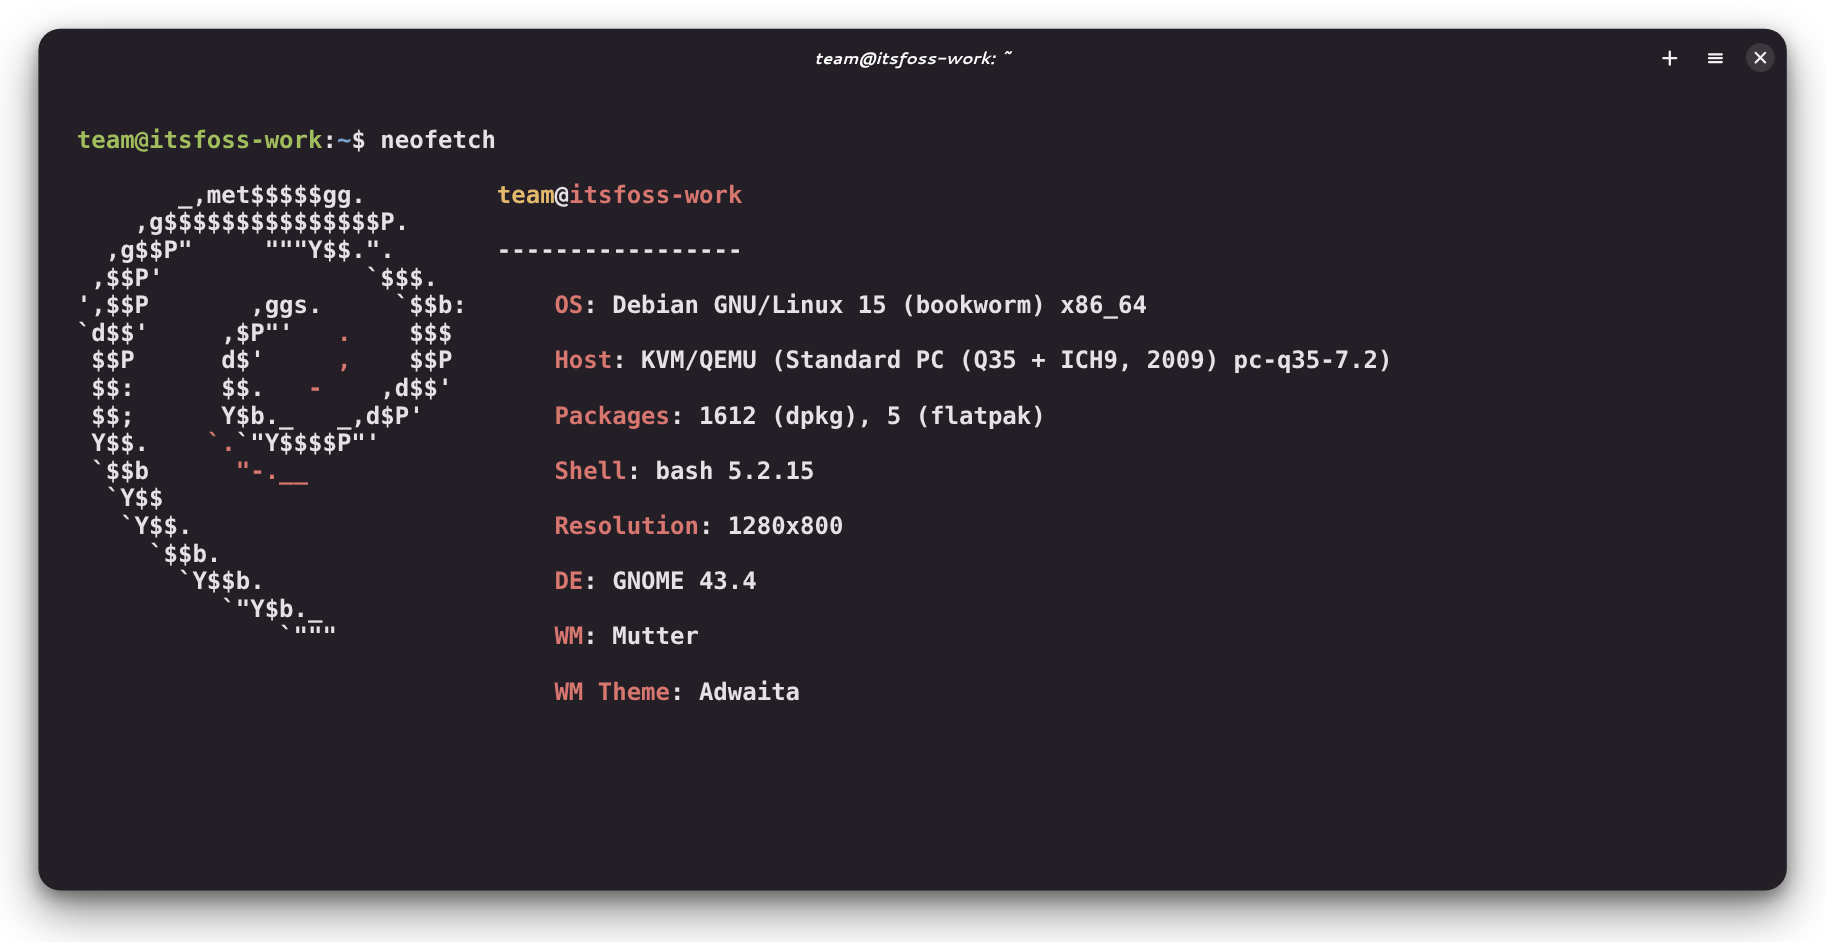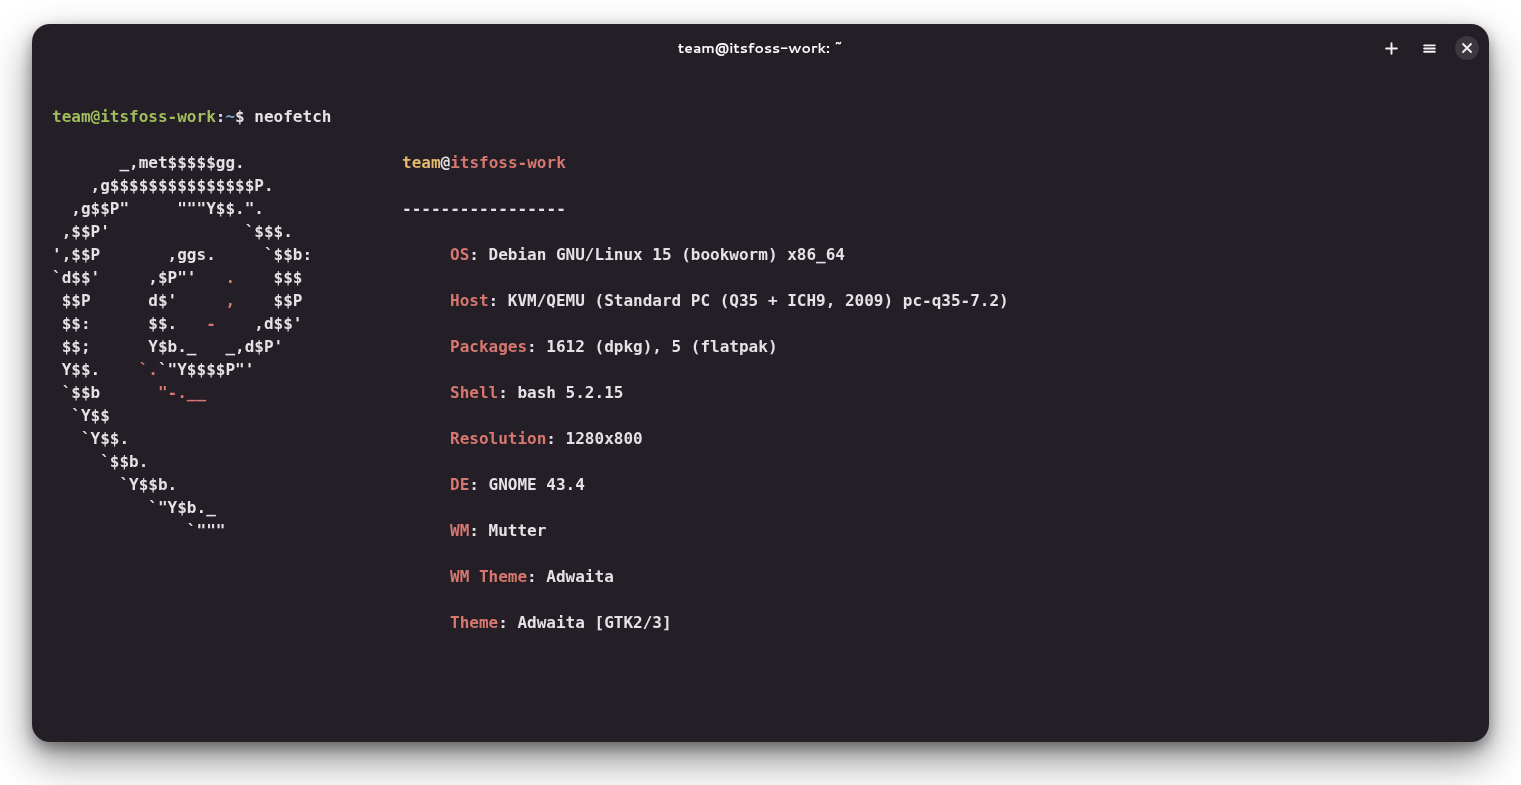--- a/index.html
+++ b/index.html
@@ -23,20 +23,21 @@
     flex-direction: column;
     overflow: hidden;
   }
   .titlebar {
     height: 48px;
     display: flex;
     align-items: center;
     justify-content: center;
     position: relative;
     flex: 0 0 48px;
+    font-style: italic;
   }
   .titlebar-title {
     color: #fdfdfd;
     font-family: -apple-system, "Segoe UI", Cantarell, sans-serif;
     font-size: 14px;
     font-weight: 600;
   }
   .titlebar-actions {
     position: absolute;
     right: 10px;
@@ -59,22 +60,22 @@
     line-height: 1;
     cursor: pointer;
   }
   .titlebar-btn.close-btn {
     background: #3d383f;
   }
   .titlebar-btn svg { display: block; }
 
   .term {
     flex: 1;
-    padding: 10px 20px 20px 20px;
-    font-size: 16px;
+    padding: 10px 20px 20px 32px;
+    font-size: 20px;
     line-height: 23px;
     font-weight: 600;
     color: #e6e1e7;
     white-space: pre;
     overflow: hidden;
   }
 
   .c-green   { color: #a1be5d; }
   .c-user    { color: #e4b96e; }
   .c-at      { color: #e6e1e7; }
@@ -139,21 +140,20 @@
 <div class="info-col"><span class="row"><span class="c-user">team</span><span class="c-at">@</span><span class="c-host">itsfoss-work</span></span>
 <span class="row c-white">-----------------</span>
 <span class="row"><span class="c-key">OS</span><span class="c-white">: </span><span class="c-white">Debian GNU/Linux 15 (bookworm) x86_64</span></span>
 <span class="row"><span class="c-key">Host</span><span class="c-white">: </span><span class="c-white">KVM/QEMU (Standard PC (Q35 + ICH9, 2009) pc-q35-7.2)</span></span>
 <span class="row"><span class="c-key">Packages</span><span class="c-white">: </span><span class="c-white">1612 (dpkg), 5 (flatpak)</span></span>
 <span class="row"><span class="c-key">Shell</span><span class="c-white">: </span><span class="c-white">bash 5.2.15</span></span>
 <span class="row"><span class="c-key">Resolution</span><span class="c-white">: </span><span class="c-white">1280x800</span></span>
 <span class="row"><span class="c-key">DE</span><span class="c-white">: </span><span class="c-white">GNOME 43.4</span></span>
 <span class="row"><span class="c-key">WM</span><span class="c-white">: </span><span class="c-white">Mutter</span></span>
 <span class="row"><span class="c-key">WM Theme</span><span class="c-white">: </span><span class="c-white">Adwaita</span></span>
-<span class="row"><span class="c-key">Theme</span><span class="c-white">: </span><span class="c-white">Adwaita [GTK2/3]</span></span>
 
 
 
 
 
 
 </div>
 </div>
 
 

